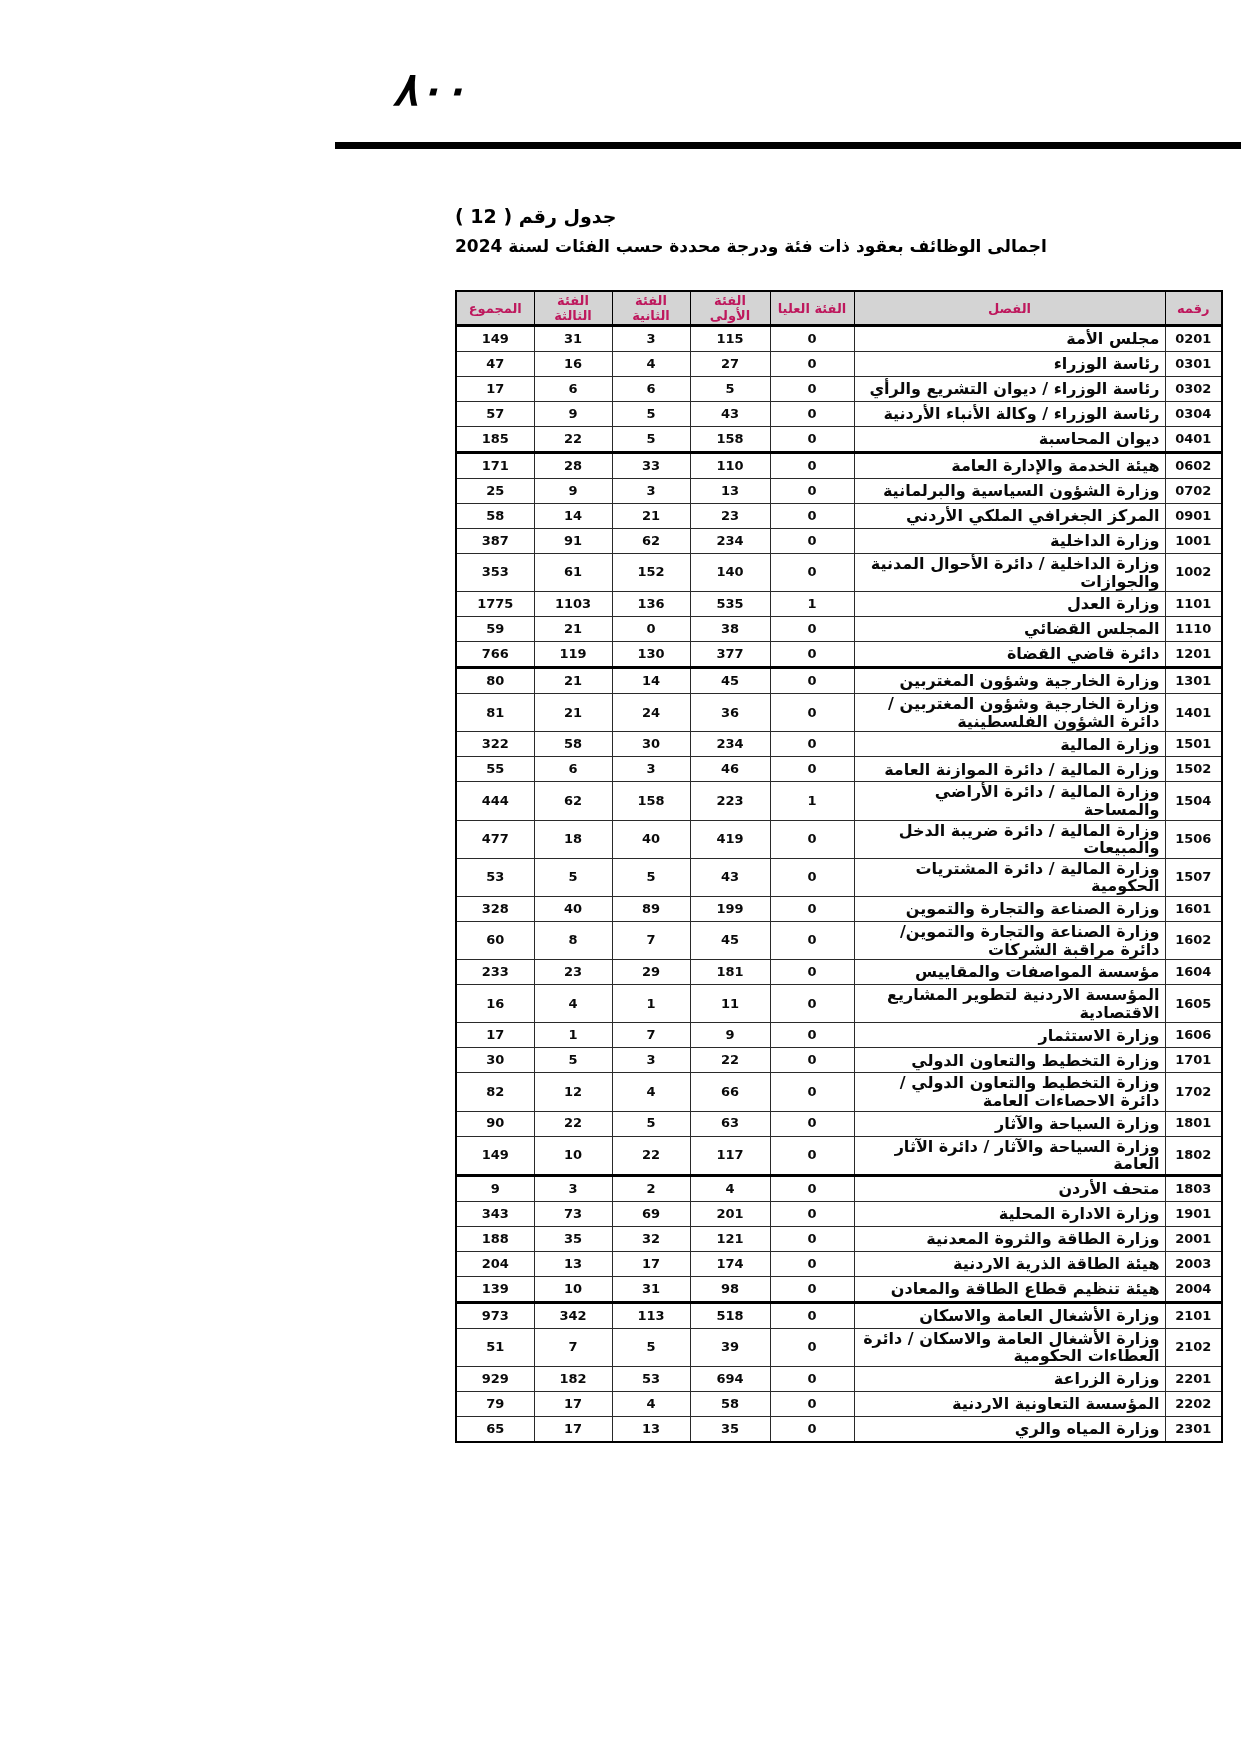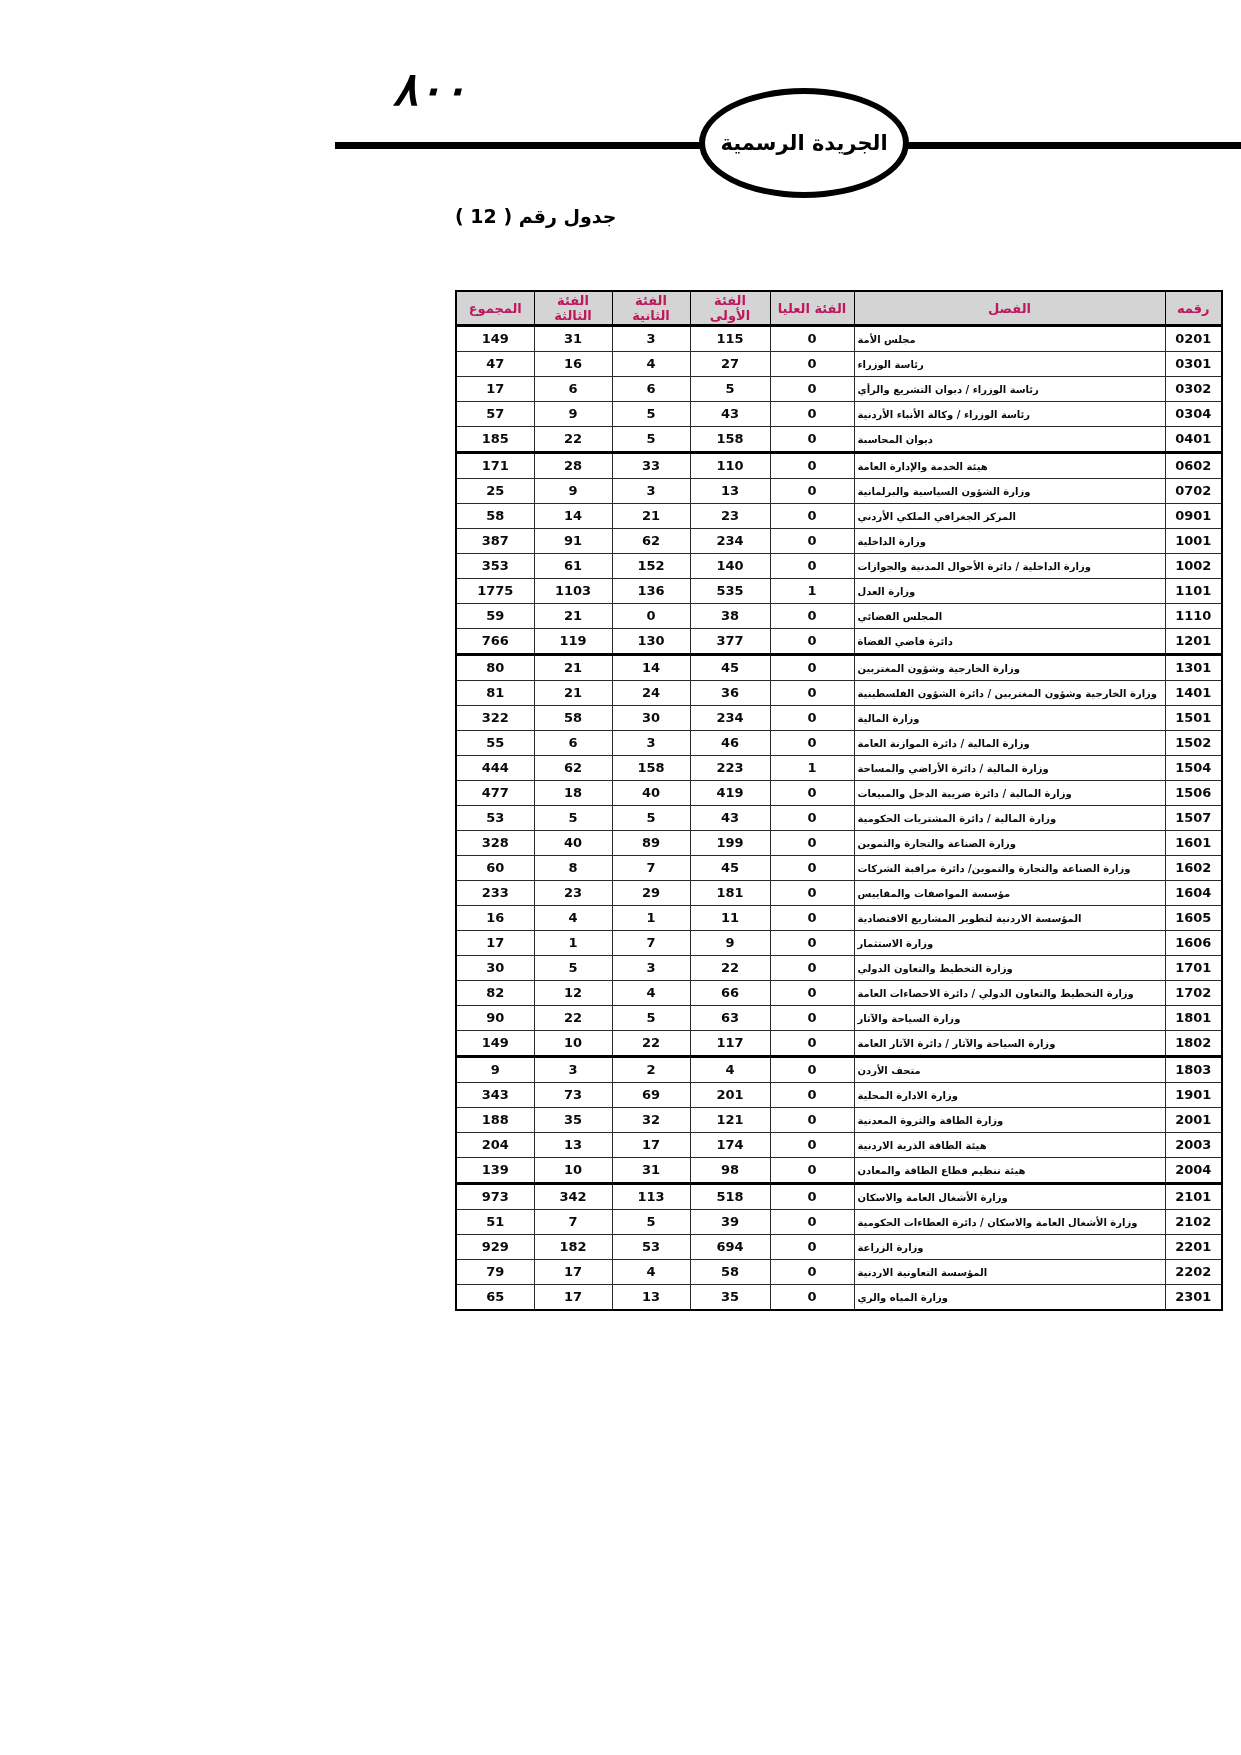--- a/index.html
+++ b/index.html
@@ -103,22 +103,22 @@
     height: 22px;
     font-size: 13px;
     font-weight: bold;
     color: #0a0a0a;
     text-align: center;
     padding: 1px 3px;
     line-height: 1.1;
     background: #ffffff;
   }
   table.stats td.col-chapter {
-    text-align: left;
-    font-size: 10px;
+    text-align: right;
+    font-size: 16px;
     padding-right: 5px;
   }
   table.stats td.col-code { font-size: 13px; direction: ltr; }
   
   table.stats tr.sep td { border-top: 3px solid #000; margin-top: 36px; }
   
   col.c-code    { width: 57px;  }
   col.c-chapter { width: 311px; }
   col.c-upper   { width: 84px;  }
   col.c-first   { width: 80px;  }
@@ -128,26 +128,24 @@
 </style>
 </head>
 <body>
 
 <div class="page">
 
   <div class="page-number">٨٠٠</div>
 
   <div class="masthead-rule"></div>
 
-  <div class="badge">
-    <span>الجريدة الرسمية</span>
-  </div>
 
   <div class="titles">
     <div class="title-main">جدول رقم ( 12 )</div>
+    <div class="title-sub">اجمالى الوظائف بعقود ذات فئة ودرجة محددة حسب الفئات لسنة 2024</div>
   </div>
 
   <table class="stats" dir="rtl">
     <colgroup>
       <col class="c-code">
       <col class="c-chapter">
       <col class="c-upper">
       <col class="c-first">
       <col class="c-second">
       <col class="c-third">

